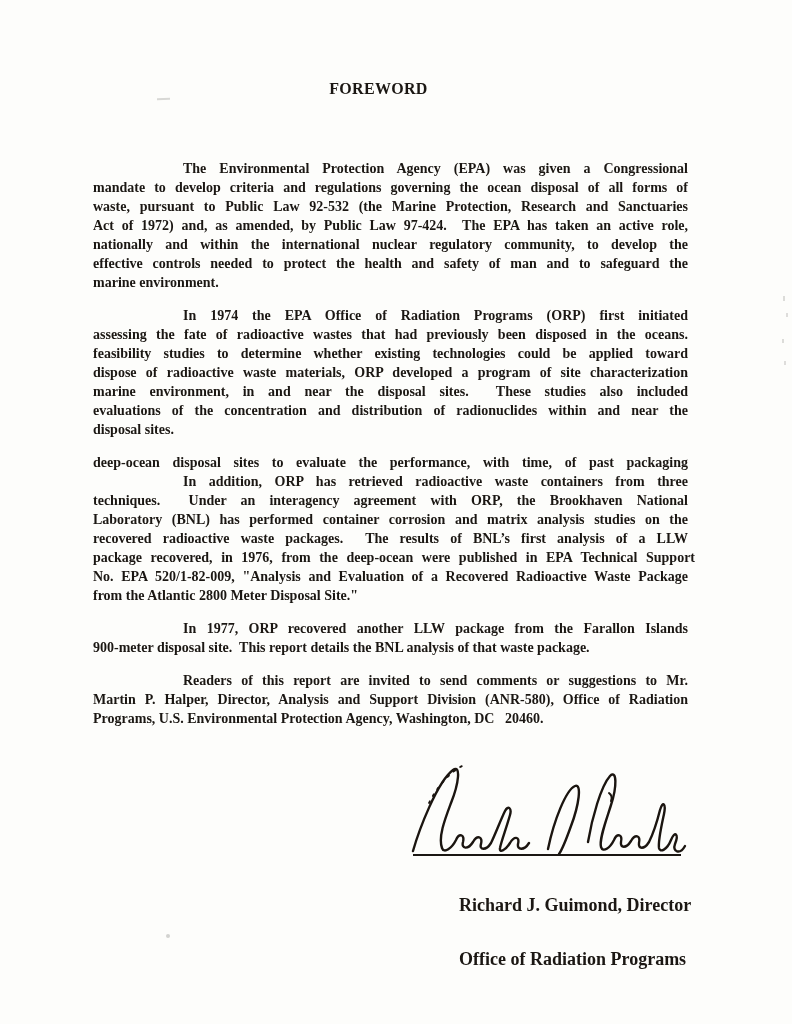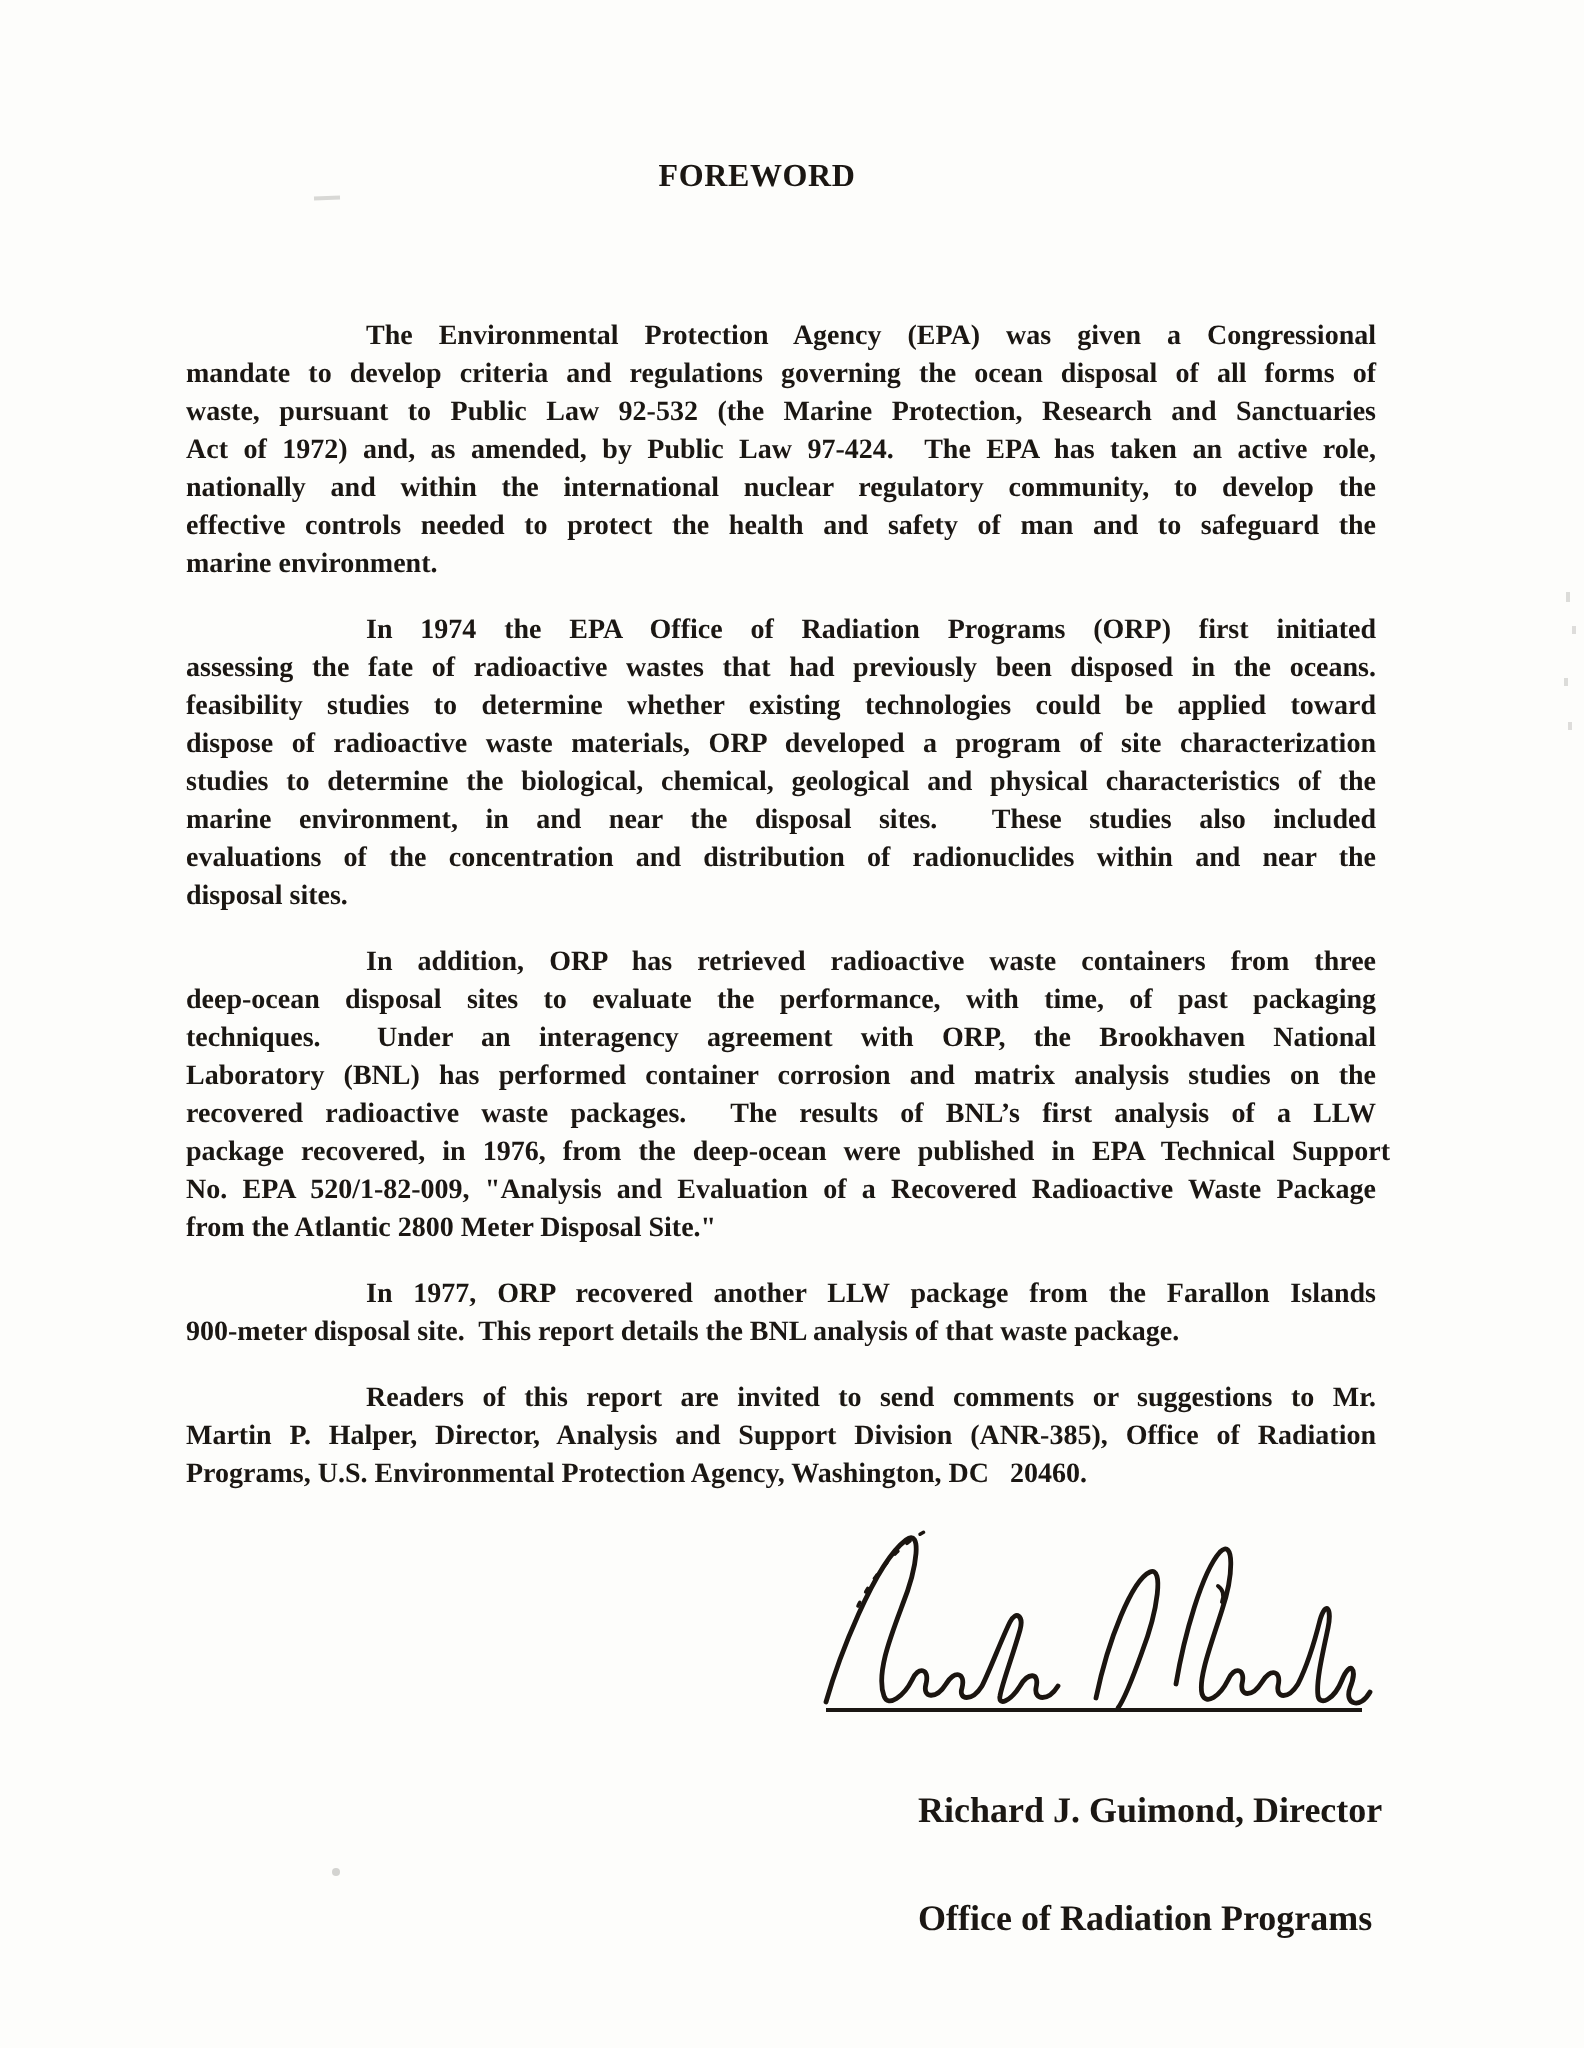--- a/index.html
+++ b/index.html
@@ -84,45 +84,44 @@
       <div class="line jl" style="word-spacing: 8.87656px;">nationally and within the international nuclear regulatory community, to develop the</div>
       <div class="line jl" style="word-spacing: 6.3192px;">effective controls needed to protect the health and safety of man and to safeguard the</div>
       <div class="line ll">marine environment.</div>
     </div>
 
     <div class="para">
       <div class="line jl ind" style="word-spacing: 10.4219px;">In 1974 the EPA Office of Radiation Programs (ORP) first initiated</div>
       <div class="line jl" style="word-spacing: 5.82212px;">assessing the fate of radioactive wastes that had previously been disposed in the oceans.</div>
       <div class="line jl" style="word-spacing: 8.65938px;">feasibility studies to determine whether existing technologies could be applied toward</div>
       <div class="line jl" style="word-spacing: 5.75852px;">dispose of radioactive waste materials, ORP developed a program of site characterization</div>
-      <div class="line jl" style="word-spacing: 5.34375px;">studies to determine the biological, chemical, geological and physical characteristics of the</div>
       <div class="line jl" style="word-spacing: 10.2344px;">marine environment, in and near the disposal sites.  These studies also included</div>
       <div class="line jl" style="word-spacing: 7.61932px;">evaluations of the concentration and distribution of radionuclides within and near the</div>
       <div class="line ll">disposal sites.</div>
     </div>
 
     <div class="para">
+      <div class="line jl" style="word-spacing: 9.15909px;">deep-ocean disposal sites to evaluate the performance, with time, of past packaging</div>
       <div class="line jl ind" style="word-spacing: 9.01736px;">In addition, ORP has retrieved radioactive waste containers from three</div>
-      <div class="line jl" style="word-spacing: 9.15909px;">deep-ocean disposal sites to evaluate the performance, with time, of past packaging</div>
       <div class="line jl" style="word-spacing: 10.6281px;">techniques.  Under an interagency agreement with ORP, the Brookhaven National</div>
       <div class="line jl" style="word-spacing: 6.09233px;">Laboratory (BNL) has performed container corrosion and matrix analysis studies on the</div>
       <div class="line jl" style="word-spacing: 7.61779px;">recovered radioactive waste packages.  The results of BNL’s first analysis of a LLW</div>
       <div class="line jl" style="word-spacing: 5.03516px;">package recovered, in 1976, from the deep-ocean were published in EPA Technical Support</div>
       <div class="line jl" style="word-spacing: 4.13636px;">No. EPA 520/1-82-009, "Analysis and Evaluation of a Recovered Radioactive Waste Package</div>
       <div class="line ll">from the Atlantic 2800 Meter Disposal Site."</div>
     </div>
 
     <div class="para">
       <div class="line jl ind" style="word-spacing: 6.92812px;">In 1977, ORP recovered another LLW package from the Farallon Islands</div>
       <div class="line ll">900-meter disposal site.  This report details the BNL analysis of that waste package.</div>
     </div>
 
     <div class="para">
       <div class="line jl ind" style="word-spacing: 5.73568px;">Readers of this report are invited to send comments or suggestions to Mr.</div>
-      <div class="line jl" style="word-spacing: 5.4304px;">Martin P. Halper, Director, Analysis and Support Division (ANR-385), Office of Radiation</div>
+      <div class="line jl" style="word-spacing: 5.4304px;">Martin P. Halper, Director, Analysis and Support Division (ANR-580), Office of Radiation</div>
       <div class="line ll">Programs, U.S. Environmental Protection Agency, Washington, DC   20460.</div>
     </div>
 
   </div>
 
   <div class="signature-block">
     <svg class="sig-svg" width="290" height="100" viewBox="0 0 290 100">
       <g fill="none" stroke="#1b1510" stroke-width="2.4" stroke-linecap="round" stroke-linejoin="round">
         <path d="M 11 91 C 17 70 35 22 51 10 C 59 4 57 23 49 43 C 43 59 36 77 40 88 C 42 94 50 88 54 80 C 57 73 63 74 61 82 C 59 89 66 90 71 82 C 75 75 81 76 79 84 C 77 90 84 91 89 83 C 93 75 99 59 103 51 C 106 45 110 48 108 55 C 104 69 99 82 98 88 C 97 93 103 91 108 83 C 112 76 118 76 116 84 C 115 90 122 91 127 83"></path>
         <path d="M 146 89 C 152 60 164 30 173 26 C 180 23 177 45 169 66 C 164 80 160 90 157 94"></path>

